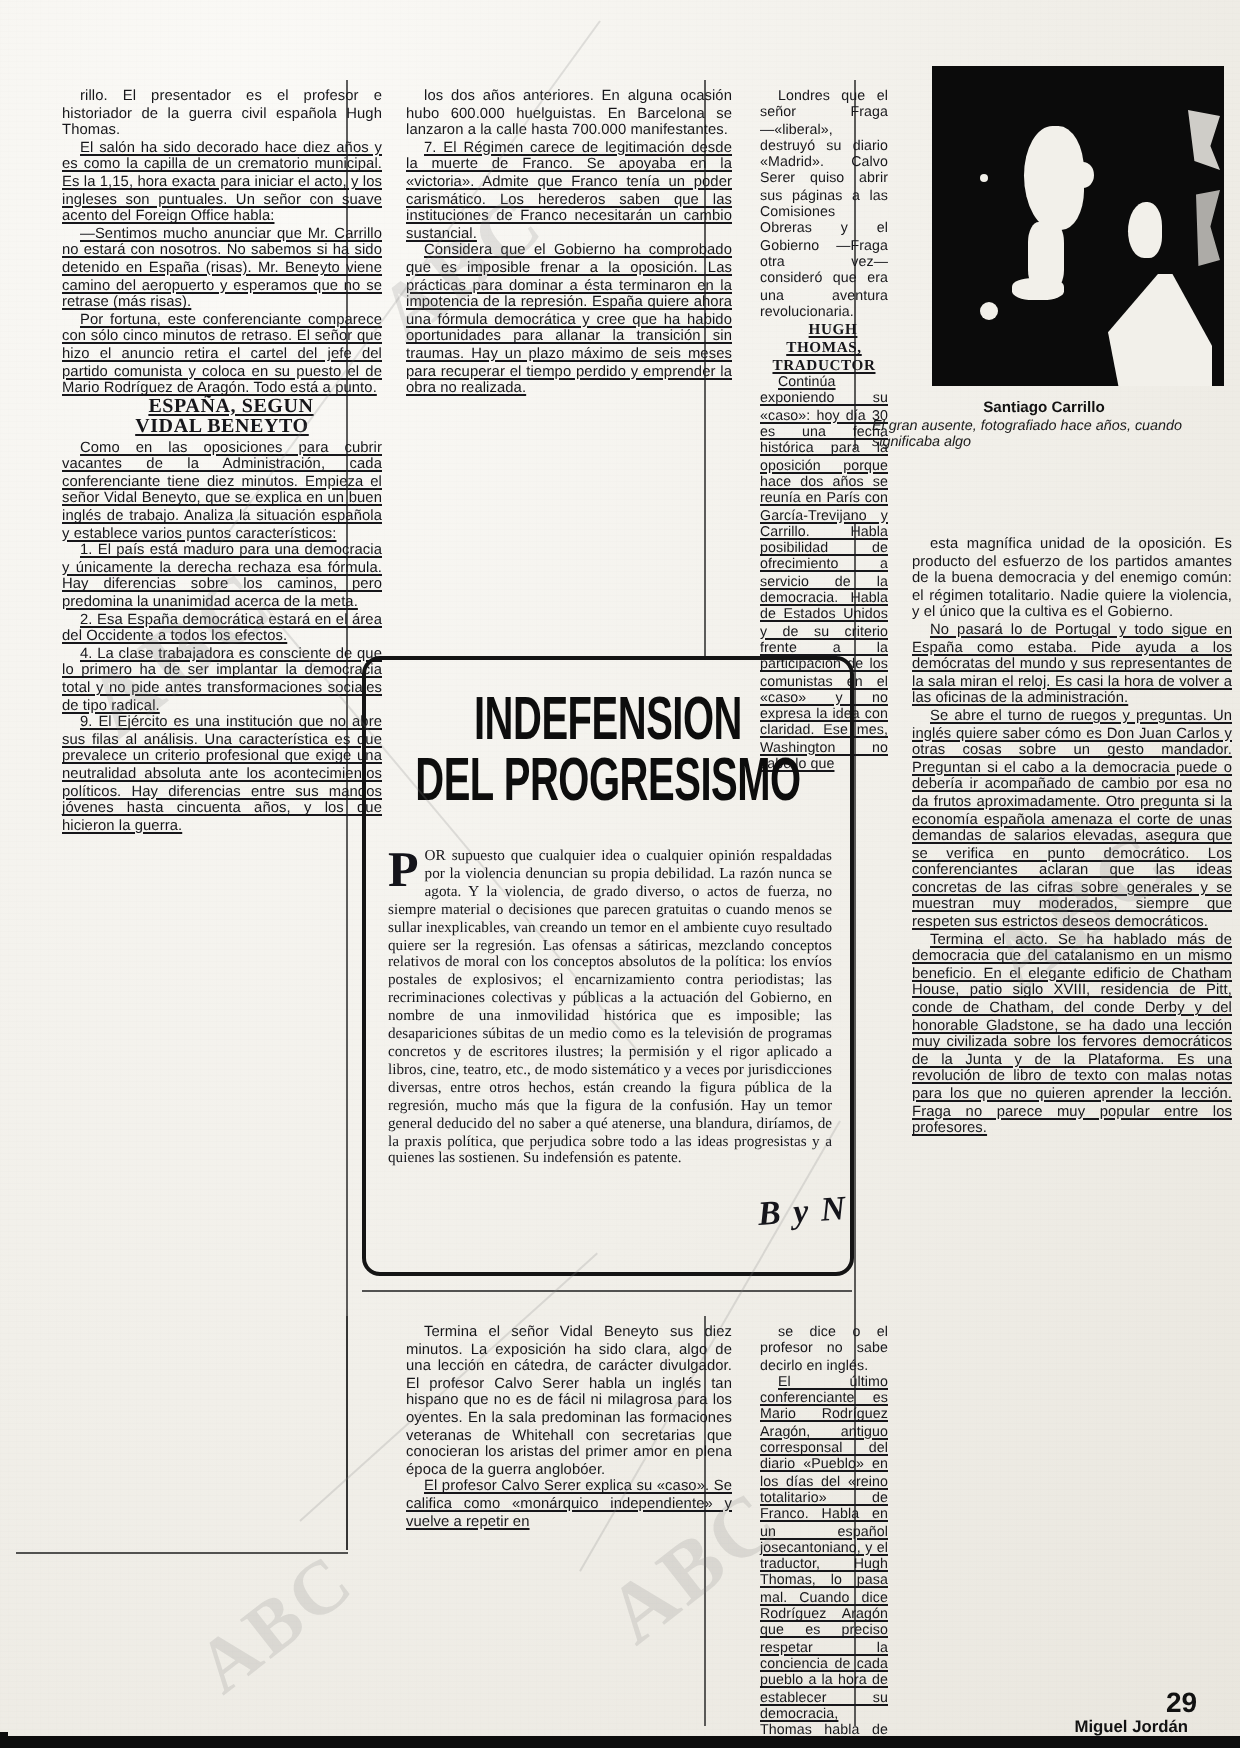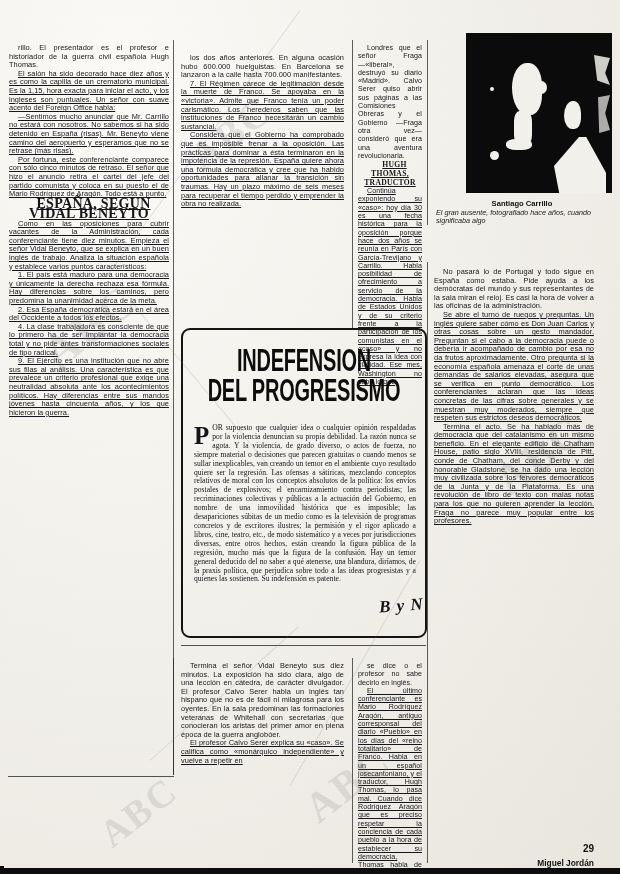--- a/index.html
+++ b/index.html
@@ -29,20 +29,21 @@
 
   
   .col{
     position:absolute;
     text-align:justify;
     font-family:"Liberation Sans", sans-serif;
     font-size:7.4px;
     line-height:8.6px;
     color:#16161a;
     letter-spacing:.05px;
+    margin-left:22px;
     -webkit-font-smoothing:none;
   }
   .col p{margin:0 0 0 0;text-indent:9px;}
   .col p.first{text-indent:9px;}
   .col p + p{margin-top:0;text-decoration:underline;}
 
   .colrule{
     position:absolute;
     width:1px;
     background:#2a2a2a;
@@ -52,21 +53,21 @@
     position:absolute;
     height:1px;
     background:#2a2a2a;
     opacity:.8;
   }
 
   
   .sechead{
     font-family:"Liberation Serif", serif;
     font-weight:bold;
-    font-size:14px;
+    font-size:10px;
     line-height:10.5px;
     text-align:center;
     letter-spacing:.3px;
     margin:6px 0 5px 0;
     text-indent:0;
   }
 
   
   .headbox{
     position:absolute;
@@ -150,21 +151,21 @@
     font-family:"Liberation Sans", sans-serif;
     font-weight:bold;
     font-size:8.4px;
     color:#121212;
     margin-top:36px;
   }
   .pagenum{
     position:absolute;
     font-family:"Liberation Sans", sans-serif;
     font-weight:bold;
-    font-size:10px;
+    font-size:14px;
     color:#111;
   }
 
   
   .wm{
     position:absolute;
     font-family:"Liberation Serif", serif;
     font-weight:bold;
     font-size:46px;
     color:rgba(120,120,120,.18);
@@ -209,21 +210,21 @@
     <p>Por fortuna, este conferenciante comparece con sólo cinco minutos de retraso. El señor que hizo el anuncio retira el cartel del jefe del partido comunista y coloca en su puesto el de Mario Rodríguez de Aragón. Todo está a punto.</p>
     <p class="sechead" style="white-space:pre-line;">ESPAÑA, SEGUN
 VIDAL BENEYTO</p>
     <p>Como en las oposiciones para cubrir vacantes de la Administración, cada conferenciante tiene diez minutos. Empieza el señor Vidal Beneyto, que se explica en un buen inglés de trabajo. Analiza la situación española y establece varios puntos característicos:</p>
     <p>1. El país está maduro para una democracia y únicamente la derecha rechaza esa fórmula. Hay diferencias sobre los caminos, pero predomina la unanimidad acerca de la meta.</p>
     <p>2. Esa España democrática estará en el área del Occidente a todos los efectos.</p>
     <p>4. La clase trabajadora es consciente de que lo primero ha de ser implantar la democracia total y no pide antes transformaciones sociales de tipo radical.</p>
     <p>9. El Ejército es una institución que no abre sus filas al análisis. Una característica es que prevalece un criterio profesional que exige una neutralidad absoluta ante los acontecimientos políticos. Hay diferencias entre sus mandos jóvenes hasta cincuenta años, y los que hicieron la guerra.</p>
   </div>
 
-  <div class="col" style="left:181px;top:54px;width:163px;">
+  <div class="col" style="left:181px;top:44px;width:163px;">
     <p class="first">los dos años anteriores. En alguna ocasión hubo 600.000 huelguistas. En Barcelona se lanzaron a la calle hasta 700.000 manifestantes.</p>
     <p>7. El Régimen carece de legitimación desde la muerte de Franco. Se apoyaba en la «victoria». Admite que Franco tenía un poder carismático. Los herederos saben que las instituciones de Franco necesitarán un cambio sustancial.</p>
     <p>Considera que el Gobierno ha comprobado que es imposible frenar a la oposición. Las prácticas para dominar a ésta terminaron en la impotencia de la represión. España quiere ahora una fórmula democrática y cree que ha habido oportunidades para allanar la transición sin traumas. Hay un plazo máximo de seis meses para recuperar el tiempo perdido y emprender la obra no realizada.</p>
   </div>
 
   <div class="col" style="left:358px;top:44px;width:64px;font-size:7.1px;line-height:8.3px;">
     <p class="first">Londres que el señor Fraga —«liberal», destruyó su diario «Madrid». Calvo Serer quiso abrir sus páginas a las Comisiones Obreras y el Gobierno —Fraga otra vez— consideró que era una aventura revolucionaria.</p>
     <p class="sechead" style="white-space:pre-line;font-size:7.6px;line-height:9px;">HUGH THOMAS,
 TRADUCTOR</p>
     <p>Continúa exponiendo su «caso»: hoy día 30 es una fecha histórica para la oposición porque hace dos años se reunía en París con García-Trevijano y Carrillo. Habla posibilidad de ofrecimiento a servicio de la democracia. Habla de Estados Unidos y de su criterio frente a la participación de los comunistas en el «caso» y no expresa la idea con claridad. Ese mes, Washington no sabe lo que</p>
@@ -239,20 +240,21 @@
     <div class="shape" style="left:98px;top:68px;width:17px;height:28px;border-radius:55% 45% 40% 50%;"></div>
     <div class="shape" style="left:88px;top:104px;width:52px;height:56px;clip-path:polygon(48% 0,62% 0,100% 64%,100% 100%,10% 100%,0 52%);"></div>
     <div class="shape" style="left:128px;top:22px;width:16px;height:30px;opacity:.85;clip-path:polygon(0 0,100% 10%,70% 60%,100% 100%,20% 85%);"></div>
     <div class="shape" style="left:132px;top:62px;width:12px;height:38px;opacity:.7;clip-path:polygon(0 6%,100% 0,60% 48%,100% 92%,10% 100%);"></div>
     <div class="shape" style="left:24px;top:54px;width:4px;height:4px;border-radius:50%;"></div>
   </div>
   <div class="caption-title" style="left:432px;top:199px;width:180px;">Santiago Carrillo</div>
   <div class="caption-body" style="left:436px;top:209px;width:174px;">El gran ausente, fotografiado hace años, cuando significaba algo</div>
 
   <div class="col" style="left:434px;top:268px;width:160px;">
+    <p class="first">esta magnífica unidad de la oposición. Es producto del esfuerzo de los partidos amantes de la buena democracia y del enemigo común: el régimen totalitario. Nadie quiere la violencia, y el único que la cultiva es el Gobierno.</p>
     <p>No pasará lo de Portugal y todo sigue en España como estaba. Pide ayuda a los demócratas del mundo y sus representantes de la sala miran el reloj. Es casi la hora de volver a las oficinas de la administración.</p>
     <p>Se abre el turno de ruegos y preguntas. Un inglés quiere saber cómo es Don Juan Carlos y otras cosas sobre un gesto mandador. Preguntan si el cabo a la democracia puede o debería ir acompañado de cambio por esa no da frutos aproximadamente. Otro pregunta si la economía española amenaza el corte de unas demandas de salarios elevadas, asegura que se verifica en punto democrático. Los conferenciantes aclaran que las ideas concretas de las cifras sobre generales y se muestran muy moderados, siempre que respeten sus estrictos deseos democráticos.</p>
     <p>Termina el acto. Se ha hablado más de democracia que del catalanismo en un mismo beneficio. En el elegante edificio de Chatham House, patio siglo XVIII, residencia de Pitt, conde de Chatham, del conde Derby y del honorable Gladstone, se ha dado una lección muy civilizada sobre los fervores democráticos de la Junta y de la Plataforma. Es una revolución de libro de texto con malas notas para los que no quieren aprender la lección. Fraga no parece muy popular entre los profesores.</p>
   </div>
   <div class="byline" style="left:434px;top:822px;width:160px;">Miguel Jordán</div>
   <div class="pagenum" style="left:583px;top:843px;">29</div>
 
   <div class="headbox" style="left:181px;top:328px;width:246px;height:310px;"></div>
   <div class="headline" style="left:181px;top:345px;width:246px;">
     <span>INDEFENSION</span>

